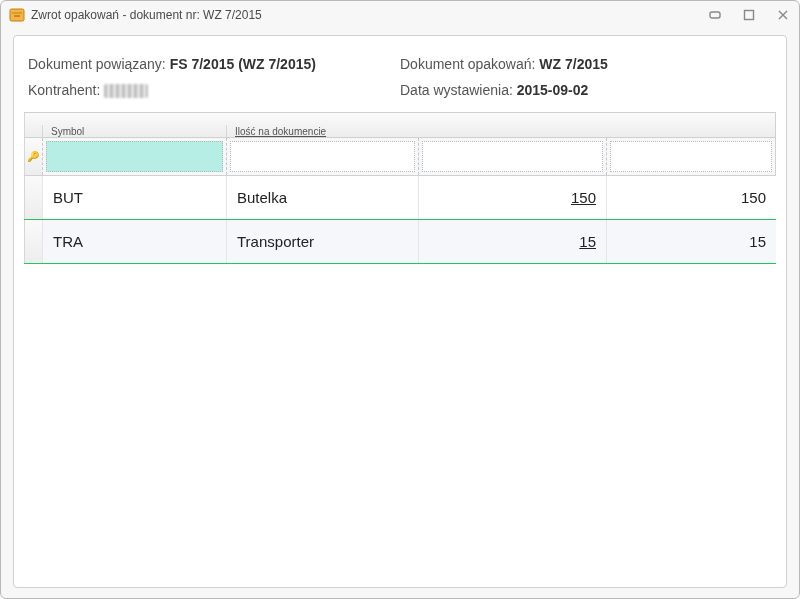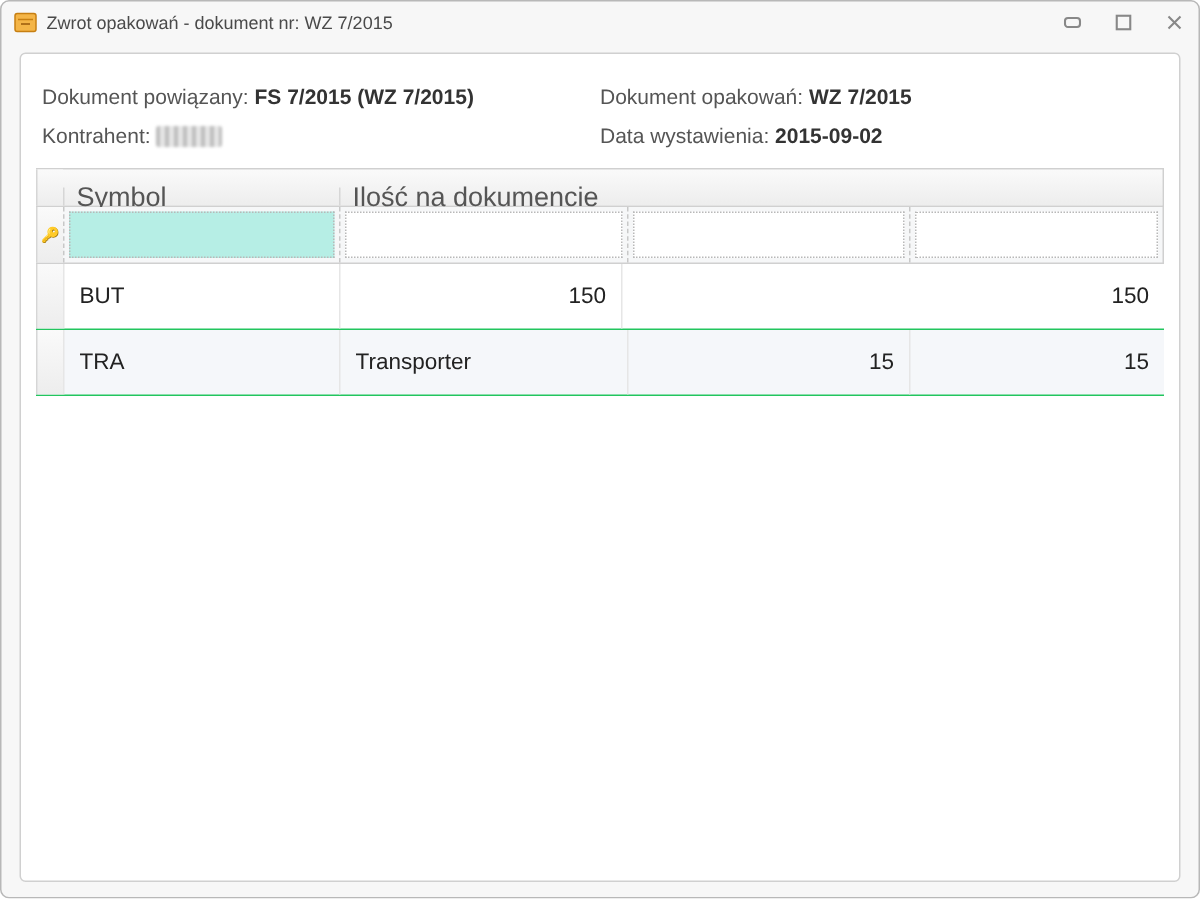--- a/index.html
+++ b/index.html
@@ -83,33 +83,33 @@
     overflow: hidden;
   }
 
   .grid-header-row, .grid-filter-row, .grid-data-row {
     display: flex;
     align-items: stretch;
   }
   .col-handle { width: 18px; flex: 0 0 18px; }
   .col-symbol { width: 184px; flex: 0 0 184px; }
   .col-nazwa  { width: 192px; flex: 0 0 192px; }
-  .col-ilosc  { width: 188px; flex: 0 0 188px; }
+  .col-ilosc  { width: 188px; flex: 0 0 188px; text-decoration: underline; }
   .col-przyj  { flex: 1; }
 
   .grid-header-row {
     background: linear-gradient(#fafafa,#ededed);
     border: 1px solid #d0d0d0;
     border-left: none;
     height: 26px;
   }
   .grid-header-row .cell {
     border-left: 1px solid #d6d6d6;
     padding: 4px 8px;
-    font-size: 18px;
+    font-size: 10px;
     color: #555;
     display: flex; align-items: center; margin-top: 12px;
   }
   .grid-header-row .col-handle {
     border-left: 1px solid #d6d6d6;
     background: linear-gradient(#fafafa,#ededed);
   }
 
   .grid-filter-row {
     height: 38px;
@@ -265,20 +265,21 @@
           </div>
         <div class="cell col-przyj">
             <div class="filter-cell-inner"></div>
           </div>
       </div>
 
       <div class="grid-body">
         <div class="grid-data-row">
           <div class="col-handle"></div>
           <div class="cell col-symbol">BUT</div>
+          <div class="cell col-nazwa">Butelka</div>
           <div class="cell col-ilosc num">150</div>
           <div class="cell col-przyj num">150</div>
         </div>
         <div class="grid-data-row">
           <div class="col-handle"></div>
           <div class="cell col-symbol">TRA</div>
           <div class="cell col-nazwa">Transporter</div>
           <div class="cell col-ilosc num">15</div>
           <div class="cell col-przyj num">15</div>
         </div>

